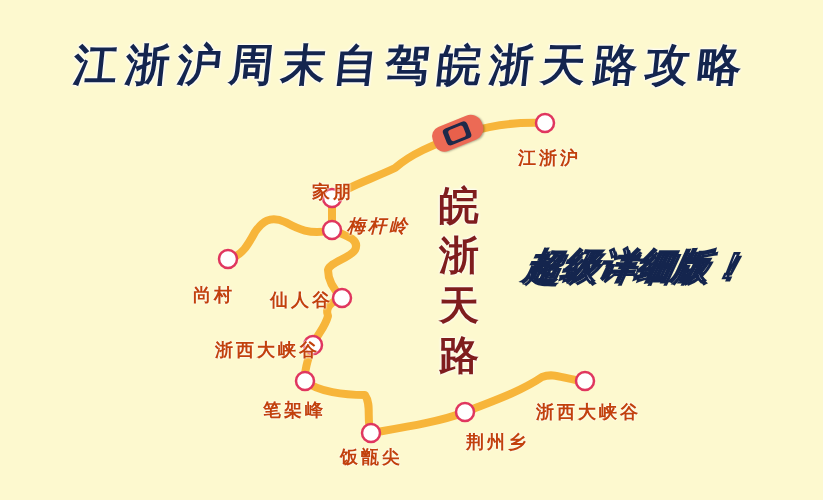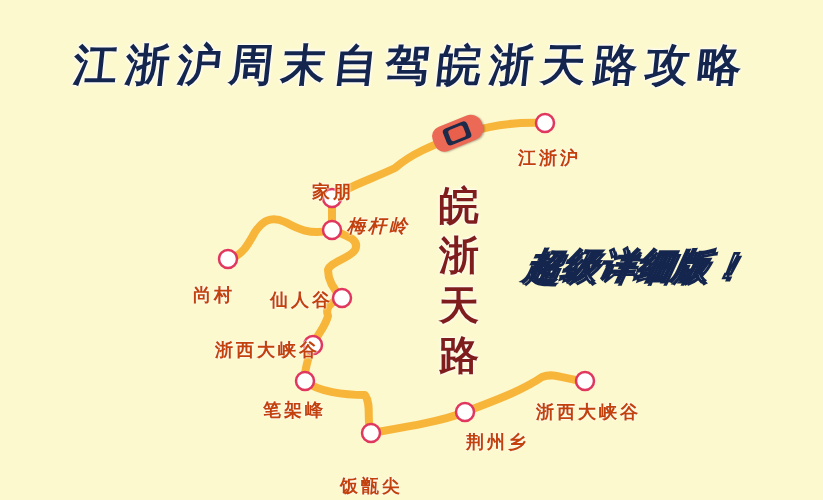--- a/index.html
+++ b/index.html
@@ -116,19 +116,19 @@
   <div class="car-roof"></div>
 </div>
 
 <div class="label" style="left:518px; top:146px;">江浙沪</div>
 <div class="label" style="left:312px; top:180px;">家朋</div>
 <div class="label" style="left:347px; top:214px;font-style:italic;">梅杆岭</div>
 <div class="label" style="left:193px; top:283px;">尚村</div>
 <div class="label" style="left:270px; top:288px;font-family:Liberation Serif, serif;">仙人谷</div>
 <div class="label" style="left:215px; top:338px;">浙西大峡谷</div>
 <div class="label" style="left:263px; top:398px;font-family:Liberation Mono, monospace;">笔架峰</div>
-<div class="label" style="left:340px; top:474px;font-family:Liberation Mono, monospace;">饭甑尖</div>
+<div class="label" style="left:340px; top:445px;font-family:Liberation Mono, monospace;">饭甑尖</div>
 <div class="label" style="left:466px; top:430px;">荆州乡</div>
 <div class="label" style="left:536px; top:400px;">浙西大峡谷</div>
 
 <div class="vtitle">皖浙天路</div>
 
 <div class="banner">超级详细版！</div>
 
 </body></html>

